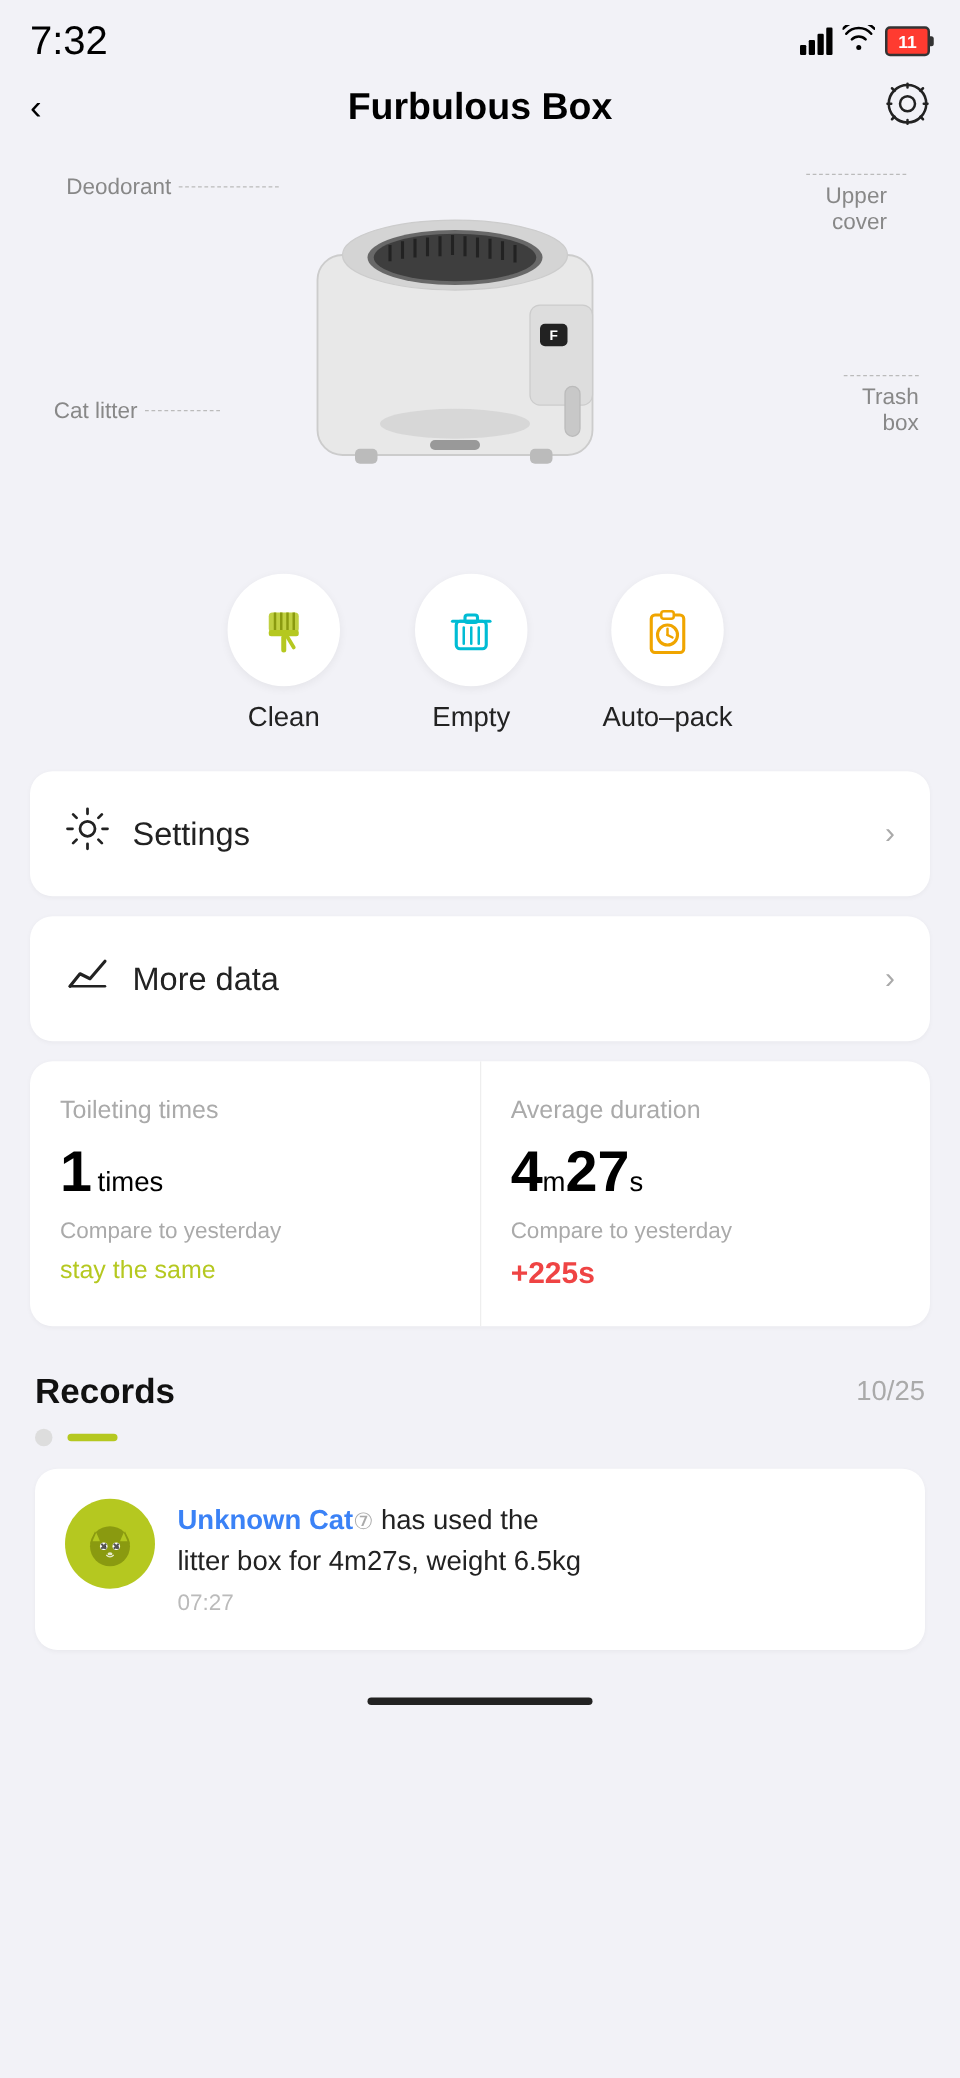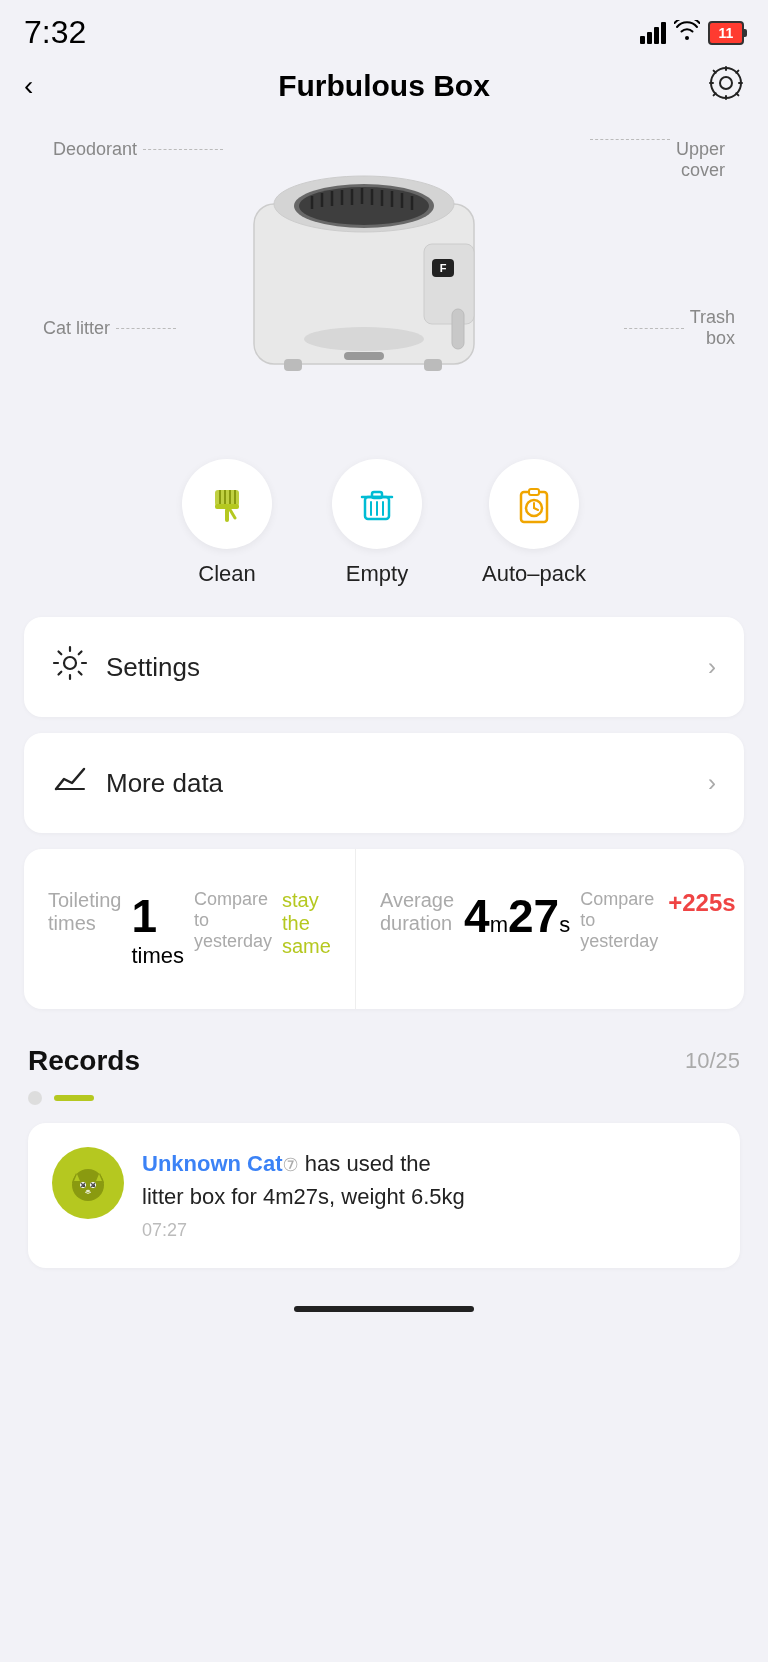--- a/index.html
+++ b/index.html
@@ -180,23 +180,23 @@
       margin: 0 24px 16px;
       border-radius: 18px;
       overflow: hidden;
       box-shadow: 0 1px 4px rgba(0,0,0,0.04);
     }
     .stats-row {
       display: flex;
     }
     .stat-col {
       flex: 1;
-      padding: 40px 24px;
-      display: flex;
-      flex-direction: row;
+      padding: 28px 24px;
+      display: flex;
+      flex-direction: column;
       gap: 10px;
     }
     .stat-col + .stat-col {
       border-left: 1px solid #eee;
     }
     .stat-title {
       font-size: 20px;
       color: #aaa;
     }
     .stat-compare {
@@ -355,29 +355,29 @@
   </span>
 </div>
 
 <div class="device-section">
   <div class="device-image-container">
 
     <div style="position:absolute; top:20px; left:40px; display:flex; align-items:center; gap:6px;">
       <span style="font-size:18px;color:#888;">Deodorant</span>
       <div style="width:80px; border-top:1.5px dashed #bbb;"></div>
     </div>
-    <div style="position:absolute; top:20px; right:30px; display:flex; gap:6px;">
+    <div style="position:absolute; top:20px; right:30px; display:flex; align-items:center; gap:6px;flex-direction:column;">
       <div style="width:80px; border-top:1.5px dashed #bbb;"></div>
       <span style="font-size:18px;color:#888;text-align:right;">Upper<br>cover</span>
     </div>
     <div style="position:absolute; bottom:80px; left:30px; display:flex; align-items:center; gap:6px;">
       <span style="font-size:18px;color:#888;">Cat litter</span>
       <div style="width:60px; border-top:1.5px dashed #bbb;"></div>
     </div>
-    <div style="position:absolute; bottom:70px; right:20px; display:flex; align-items:center; gap:6px;">
+    <div style="position:absolute; bottom:70px; right:20px; display:flex; gap:6px;flex-direction:column;">
       <div style="width:60px; border-top:1.5px dashed #bbb;"></div>
       <span style="font-size:18px;color:#888;text-align:right;">Trash<br>box</span>
     </div>
 
     <svg class="device-svg-wrapper" viewBox="0 0 320 250" fill="none" xmlns="http://www.w3.org/2000/svg">
 
       <rect x="30" y="60" width="220" height="160" rx="20" fill="#e8e8e8" stroke="#ccc" stroke-width="1.5"></rect>
 
       <ellipse cx="140" cy="60" rx="90" ry="28" fill="#d4d4d4" stroke="#ccc" stroke-width="1"></ellipse>
 

